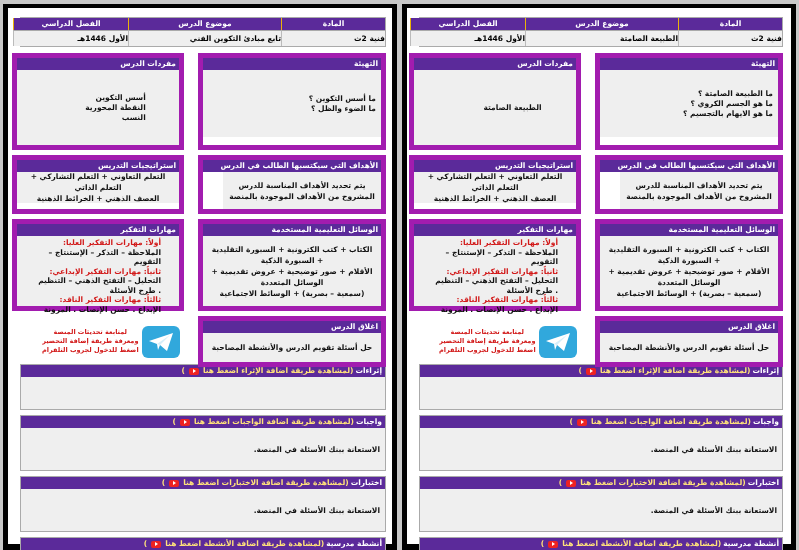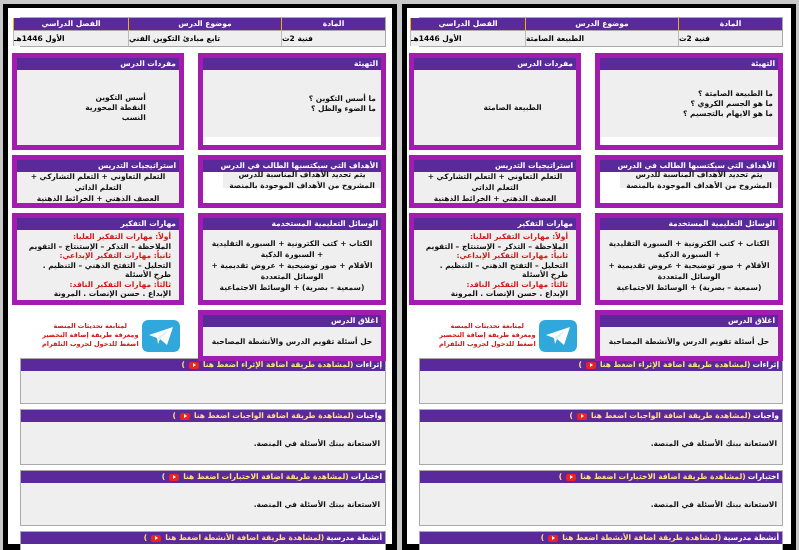--- a/index.html
+++ b/index.html
@@ -16,34 +16,34 @@
       border-left: 2px solid #fff; position: relative; direction: rtl;
     }
     .page.right .page-inner { padding: 9px 8px 0 10px; }
 
     .hdr { background: #5b2a9a; color: #fff; font-size: 7.5px; font-weight: bold; text-align: right; padding: 0 3px; height: 12px; line-height: 12px; white-space: nowrap; overflow: hidden; }
     .cell { background: #efefef; font-size: 7.5px; color: #111; font-weight: bold; }
 
     
     .info { display: grid; grid-template-columns: 104px 153px 115px; border: 1px solid #aaa; margin-bottom: 6px; }
     .info .hdr { text-align: center; border-left: 1px solid #eab308; }
-    .info .val { height: 16px; line-height: 16px; text-align: left; background: #efefef; font-size: 7.5px; font-weight: bold; border-left: 1px solid #bbb; border-top: 1px solid #aaa; }
+    .info .val { height: 16px; line-height: 16px; text-align: right; background: #efefef; font-size: 7.5px; font-weight: bold; border-left: 1px solid #bbb; border-top: 1px solid #aaa; }
 
     .row2 { display: grid; grid-template-columns: 188px 172px; column-gap: 14px; margin-bottom: 5px; }
     .box { border: 5px solid #a21caf; }
     .box .cell { padding: 3px 5px; }
 
     .tahyia-body { height: 67px; display: flex; align-items: center; line-height: 10px; }
     .mufradat-body { height: 75px; display: flex; align-items: center; justify-content: center; line-height: 10px; padding-left: 40px !important; }
 
-    .goals-body { height: 16px; text-align: center; line-height: 11px; display: flex; align-items: center; justify-content: center; margin-left: 20px; }
+    .goals-body { height: 37px; text-align: center; line-height: 11px; display: flex; align-items: center; justify-content: center; margin-left: 20px; }
     .strat-body { height: 31px; text-align: center; line-height: 11px; display: flex; align-items: center; justify-content: center; }
 
     .tools-body { height: 70px; display: flex; align-items: center; justify-content: center; text-align: center; line-height: 11px; }
-    .skills-body { height: 70px; line-height: 9.5px; padding: 2px 8px !important; }
+    .skills-body { height: 70px; line-height: 9.5px; padding: 2px 18px !important; }
     .red { color: #d21a1a; }
 
     .row4 { display: grid; grid-template-columns: 188px 172px; column-gap: 14px; margin-bottom: 4px; height: 44px; }
     .closing-body { height: 29px; display: flex; align-items: center; justify-content: center; }
     .promo { display: flex; flex-direction: row; align-items: center; justify-content: space-between; padding: 0 4px 0 30px; }
     .tg-icon { width: 38px; height: 32px; background: #31a8dc; border-radius: 6px; display: flex; align-items: center; justify-content: center; }
     .promo-text { color: #d21a1a; font-size: 6.5px; font-weight: bold; text-align: center; line-height: 9px; }
 
     .wide { border: 1px solid #aaa; margin-bottom: 5px; }
     .wide .hdr { display: flex; align-items: center; gap: 2px; }

